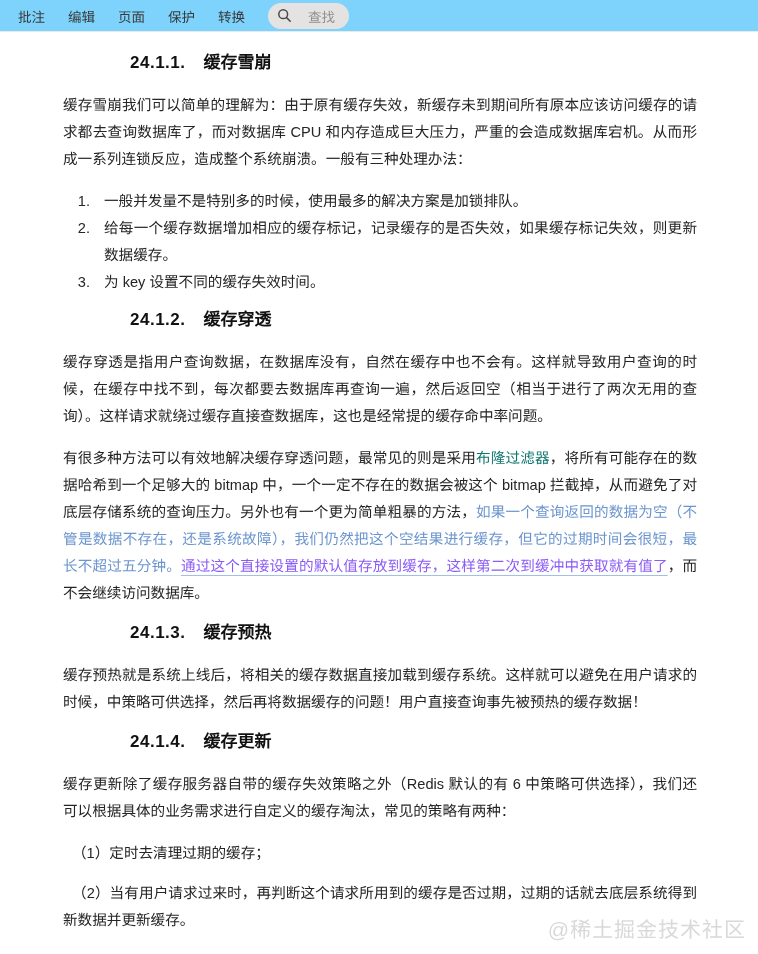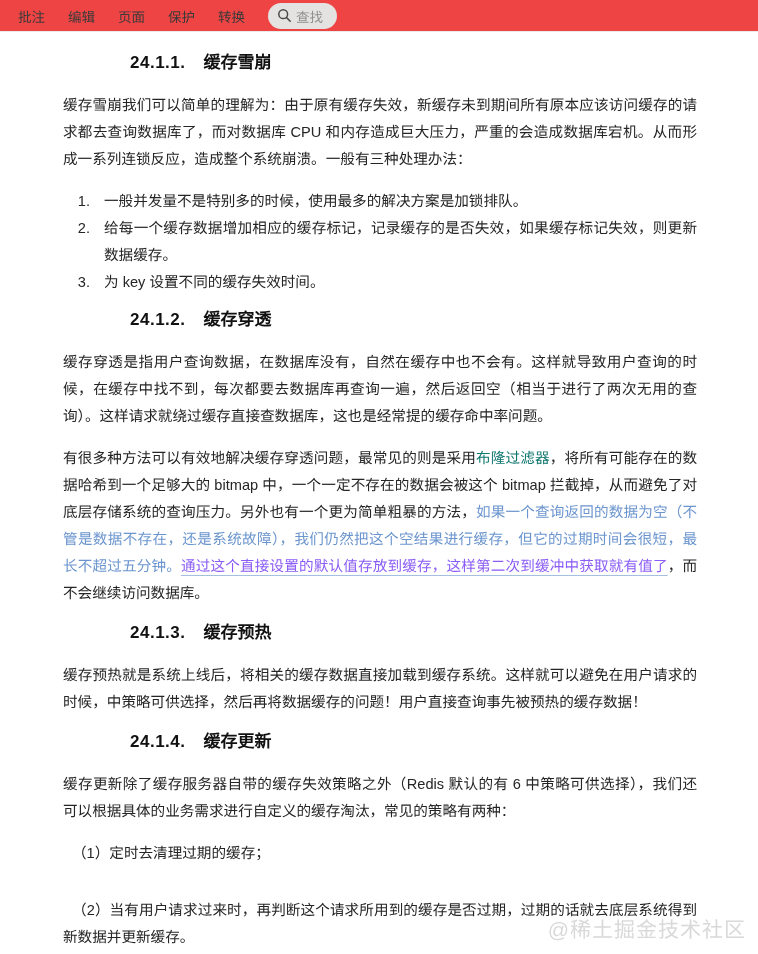--- a/index.html
+++ b/index.html
@@ -10,34 +10,34 @@
     overflow: hidden;
     position: relative;
     background: #ffffff;
     font-family: "Liberation Sans", "DejaVu Sans", sans-serif;
     color: #252525;
   }
 
   
   .menubar {
     height: 32px;
-    background: #ef4444;
+    background: #7dd3fc;
     border-bottom: 1px solid #eceae8;
     display: flex;
     align-items: center;
     padding-left: 18px;
     gap: 23px;
     font-size: 13.5px;
     color: #3a3a3a;
   }
   .menu-item { white-space: nowrap; cursor: default; }
   .search-pill {
     display: inline-flex;
     align-items: center;
-    gap: 4px;
+    gap: 16px;
     background: #e4e3e1;
     border-radius: 13px;
     padding: 3px 14px 3px 9px;
     color: #8f8f8f;
     cursor: default;
   }
   .search-pill svg { display: block; }
 
   
   .page { padding: 8px 61px 0 63px; }
@@ -50,21 +50,21 @@
     line-height: 22px;
   }
   .sec-num { margin-right: 18px; letter-spacing: .5px; }
 
   p.body {
     margin: 0 0 15px 0;
     font-size: 14.6px;
     line-height: 27px;
     text-align: justify;
   }
-  p.tight { margin-bottom: 30px; }
+  p.tight { margin-bottom: 13px; }
   .indent1 { text-indent: 9px; }
 
   ol.doc-list {
     margin: 0 0 13px 0;
     padding-left: 31px;
   }
   ol.doc-list li {
     font-size: 14.6px;
     line-height: 27px;
     padding-left: 10px;

